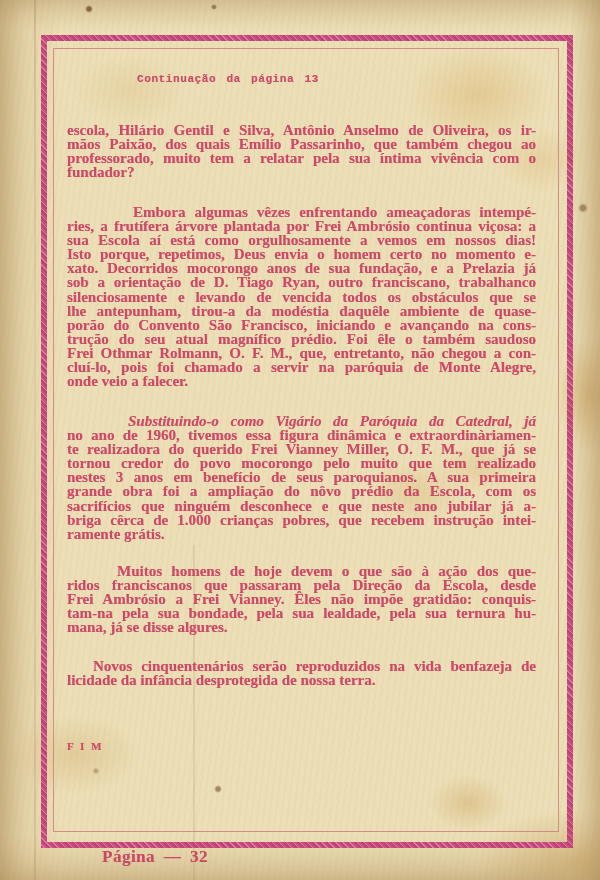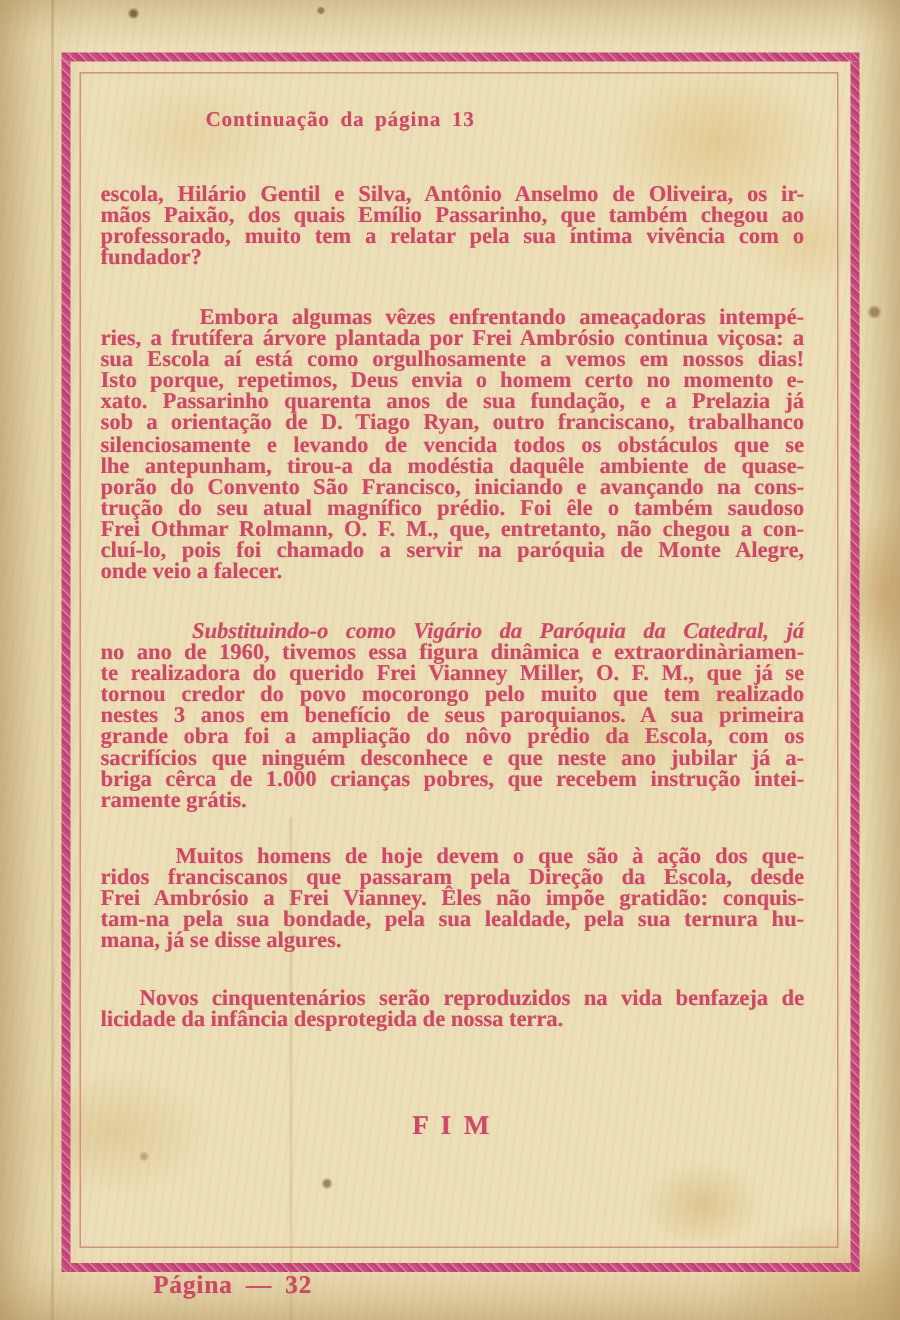--- a/index.html
+++ b/index.html
@@ -40,29 +40,29 @@
     border:6px solid #c54a7c;
     border-image:repeating-linear-gradient(45deg,#bf4273 0 2px,#d97ba4 2px 3px,#c84e80 3px 5px) 6;
   }
   .inner-frame{
     position:absolute;left:53px;top:48px;width:506px;height:784px;box-sizing:border-box;
     border:1px solid rgba(203,130,125,.85);
   }
 
   .ink{color:#cc4a67;font-weight:bold;text-shadow:.3px .3px .6px rgba(205,70,100,.45);}
 
-  .header{position:absolute;left:137px;top:73px;font-size:14px;letter-spacing:.6px;word-spacing:3px;}
+  .header{position:absolute;left:137px;top:73px;font-size:11px;letter-spacing:.6px;word-spacing:3px;font-family:Liberation Mono, monospace;}
 
   .textblock{position:absolute;left:67px;top:0;width:469px;}
   .para{position:absolute;left:0;width:469px;font-size:15px;line-height:14.1px;}
   .p1{top:123px;} .p2{top:205px;} .p3{top:414px;} .p4{top:564px;} .p5{top:659px;}
   .line{text-align:justify;text-align-last:justify;white-space:normal;}
   .line.last{text-align-last:left;}
 
-  .fim{position:absolute;left:67px;top:740px;width:469px;text-align:center;font-size:18px;letter-spacing:2px;}
+  .fim{position:absolute;left:67px;top:740px;width:469px;text-align:left;font-size:11px;letter-spacing:2px;}
   .footer{position:absolute;left:102px;top:847px;font-size:17px;letter-spacing:.5px;word-spacing:4px;}
 </style>
 </head>
 <body>
 
 <div class="page">
   <div class="crease-left"></div>
   <div class="crease-mid"></div>
 
   <div class="outer-frame"></div>
@@ -75,21 +75,21 @@
         <div class="line" style="text-indent: 0px;">escola, Hilário Gentil e Silva, Antônio Anselmo de Oliveira, os ir-</div>
         <div class="line">mãos Paixão, dos quais Emílio Passarinho, que também chegou ao</div>
         <div class="line">professorado, muito tem a relatar pela sua íntima vivência com o</div>
         <div class="line last">fundador?</div>
       </div>
       <div class="para p2">
         <div class="line" style="text-indent: 66px;">Embora algumas vêzes enfrentando ameaçadoras intempé-</div>
         <div class="line">ries, a frutífera árvore plantada por Frei Ambrósio continua viçosa: a</div>
         <div class="line">sua Escola aí está como orgulhosamente a vemos em nossos dias!</div>
         <div class="line">Isto porque, repetimos, Deus envia o homem certo no momento e-</div>
-        <div class="line">xato. Passarinho quarenta anos de sua fundação, e a Prelazia já</div>
+        <div class="line">xato. Decorridos mocorongo anos de sua fundação, e a Prelazia já</div>
         <div class="line">sob a orientação de D. Tiago Ryan, outro franciscano, trabalhanco</div>
         <div class="line">silenciosamente e levando de vencida todos os obstáculos que se</div>
         <div class="line">lhe antepunham, tirou-a da modéstia daquêle ambiente de quase-</div>
         <div class="line">porão do Convento São Francisco, iniciando e avançando na cons-</div>
         <div class="line">trução do seu atual magnífico prédio. Foi êle o também saudoso</div>
         <div class="line">Frei Othmar Rolmann, O. F. M., que, entretanto, não chegou a con-</div>
         <div class="line">cluí-lo, pois foi chamado a servir na paróquia de Monte Alegre,</div>
         <div class="line last">onde veio a falecer.</div>
       </div>
       <div class="para p3">

